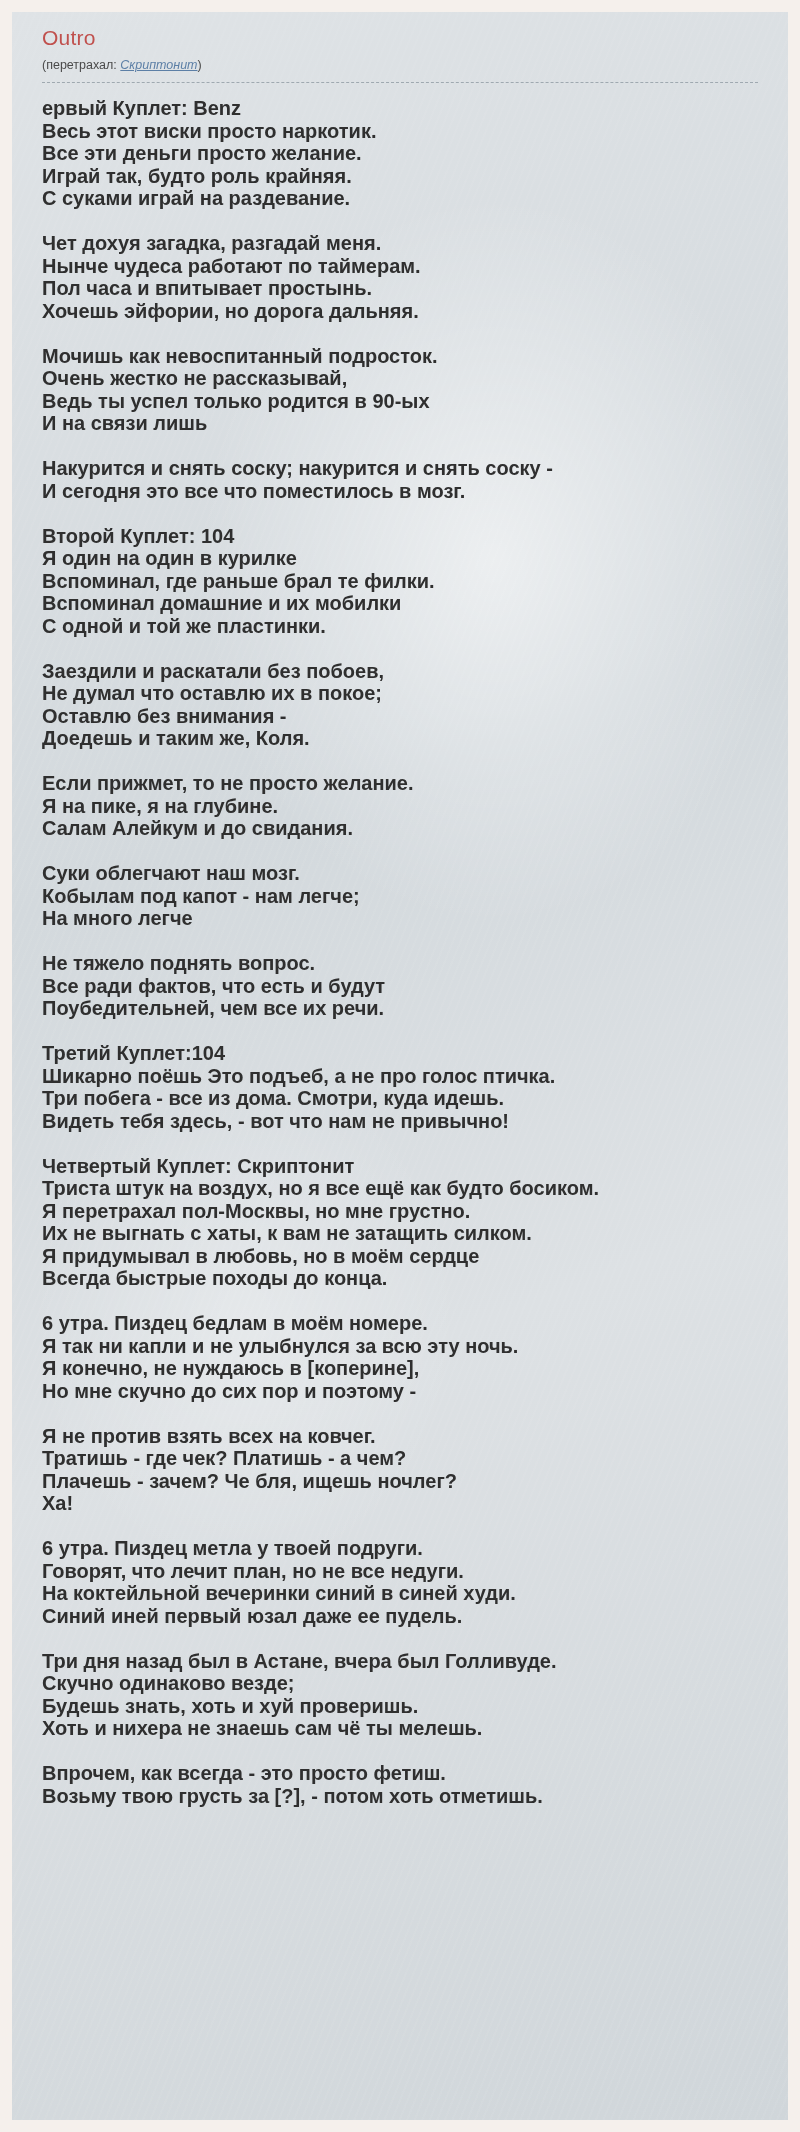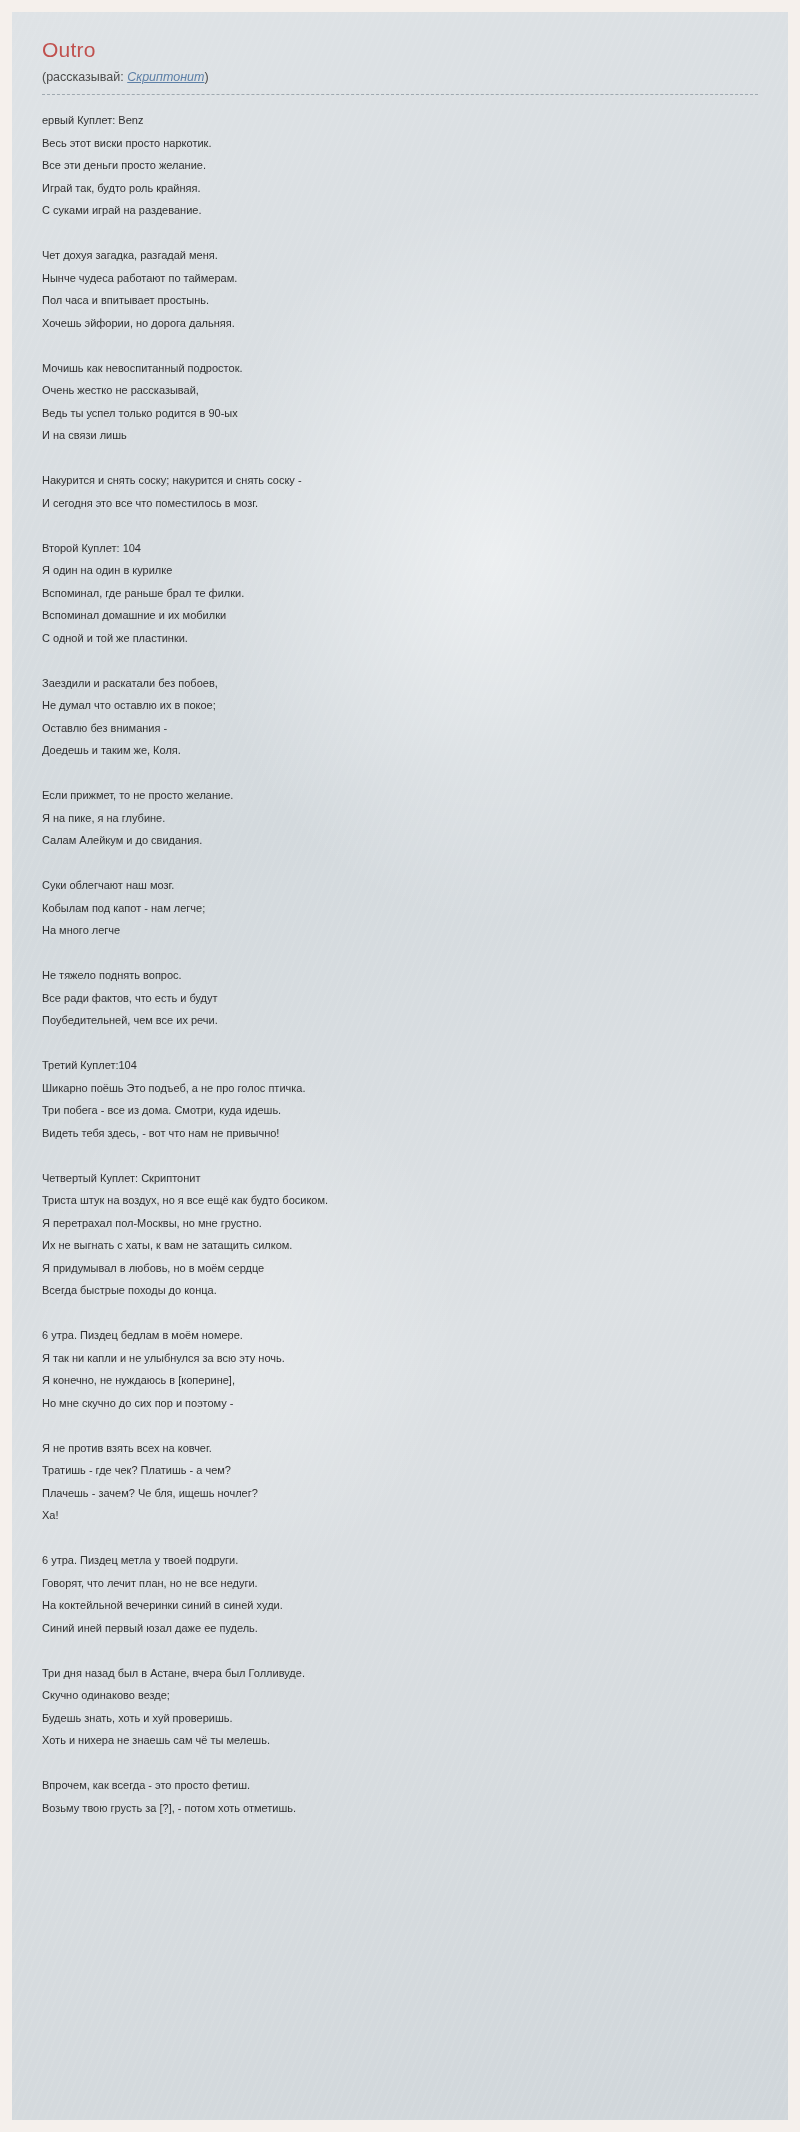--- a/index.html
+++ b/index.html
@@ -25,21 +25,21 @@
   .sheet {
     position: relative;
     width: 776px;
     min-height: 2108px;
     box-sizing: border-box;
     background: #d9dee2;
     background-image:
       radial-gradient(ellipse 420px 520px at 62% 26%, rgba(255,255,255,0.55) 0%, rgba(255,255,255,0) 70%),
       radial-gradient(ellipse 300px 360px at 30% 62%, rgba(255,255,255,0.28) 0%, rgba(255,255,255,0) 72%),
       linear-gradient(160deg, #dfe3e6 0%, #d3d9dd 38%, #dde1e4 62%, #d0d6da 100%);
-    padding: 26px 30px 24px 30px;
+    padding: 14px 30px 24px 30px;
     overflow: hidden;
   }
   .sheet:before {
     content: "";
     position: absolute;
     left: 0; top: 0; right: 0; bottom: 0;
     background:
       repeating-linear-gradient(112deg, rgba(255,255,255,0.045) 0px, rgba(255,255,255,0.045) 2px, rgba(0,0,0,0) 2px, rgba(0,0,0,0) 7px);
     pointer-events: none;
   }
@@ -65,39 +65,40 @@
     cursor: pointer;
     font-style: italic;
   }
   .divider {
     border: 0;
     border-top: 1px dashed #9fa9b0;
     margin: 10px 0 14px 0;
     height: 0;
   }
   .lyrics {
-    font-size: 11px;
+    font-size: 20px;
     line-height: 22.5px;
     color: #2f2f2f;
     white-space: pre-wrap;
     margin: 0;
     font-family: "Liberation Sans", sans-serif;
+    font-weight: bold;
   }
 </style>
 </head>
 <body>
 
 <div class="page">
   <div class="sheet">
     <div class="content">
 
       <h1 class="song-title">Outro</h1>
 
       <div class="artist-line">
-        <span>(рассказывай: </span><span class="artist-link">Скриптонит</span><span>)</span>
+        <span>(перетрахал: </span><span class="artist-link">Скриптонит</span><span>)</span>
       </div>
 
       <hr class="divider">
 
       <div class="lyrics">ервый Куплет: Benz
 Весь этот виски просто наркотик.
 Все эти деньги просто желание.
 Играй так, будто роль крайняя.
 С суками играй на раздевание.
 

